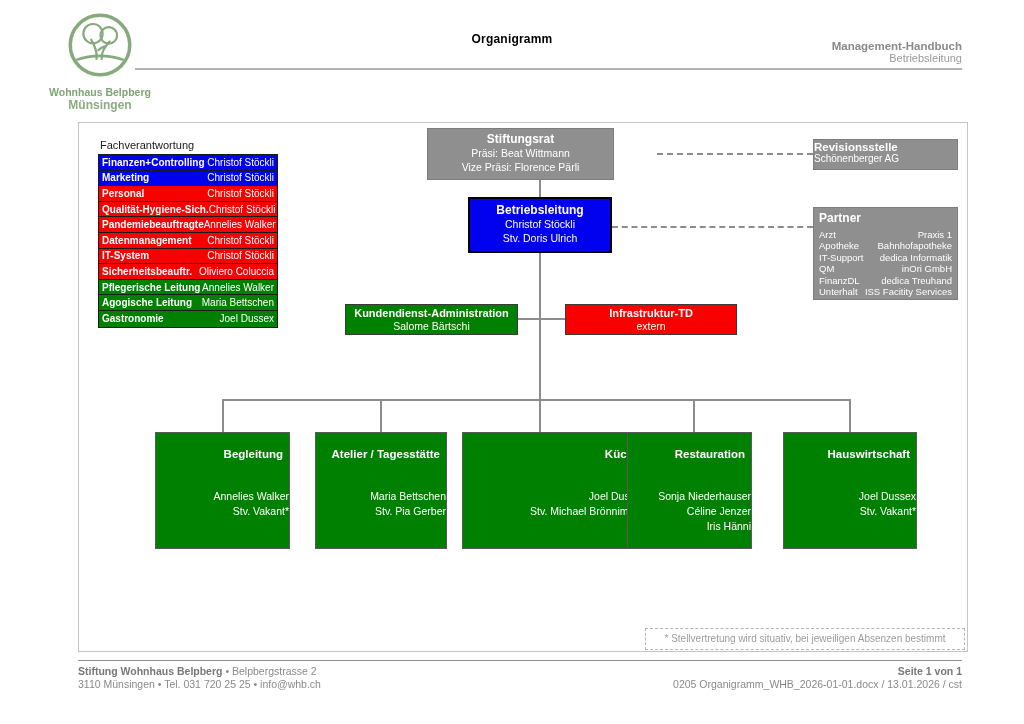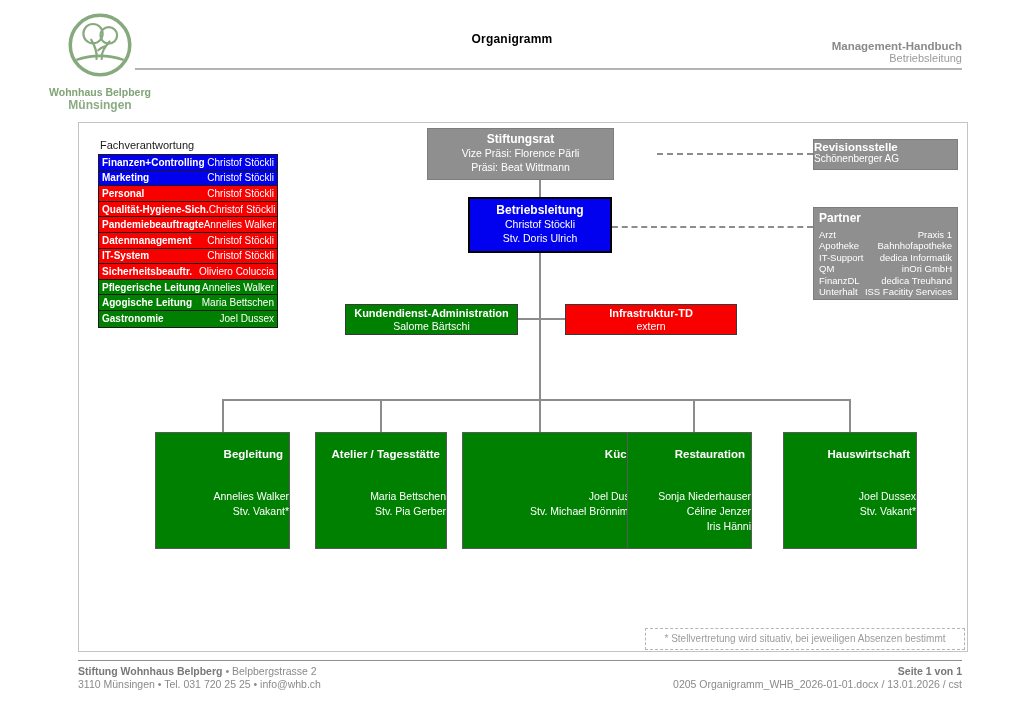--- a/index.html
+++ b/index.html
@@ -163,22 +163,22 @@
   <div class="abs line-s" style="left:518px;top:318px;width:47px;height:2px"></div>
   <div class="abs line-s" style="left:222px;top:399px;width:629px;height:2px"></div>
   <div class="abs line-s" style="left:222px;top:400px;width:2px;height:32px"></div>
   <div class="abs line-s" style="left:380px;top:400px;width:2px;height:32px"></div>
   <div class="abs line-s" style="left:539px;top:400px;width:2px;height:32px"></div>
   <div class="abs line-s" style="left:693px;top:400px;width:2px;height:32px"></div>
   <div class="abs line-s" style="left:849px;top:400px;width:2px;height:32px"></div>
 
   <div class="abs graybox stiftungsrat">
     <div class="sr-title">Stiftungsrat</div>
+    <div class="sr-line">Präsi: Beat Wittmann</div>
     <div class="sr-line">Vize Präsi: Florence Pärli</div>
-    <div class="sr-line">Präsi: Beat Wittmann</div>
   </div>
 
   <div class="abs graybox revision">
     <div class="rv-title">Revisionsstelle</div>
     <div class="rv-line">Schönenberger AG</div>
   </div>
 
   <div class="abs graybox partner">
     <div class="pt-title">Partner</div>
     <div class="pt-row">

